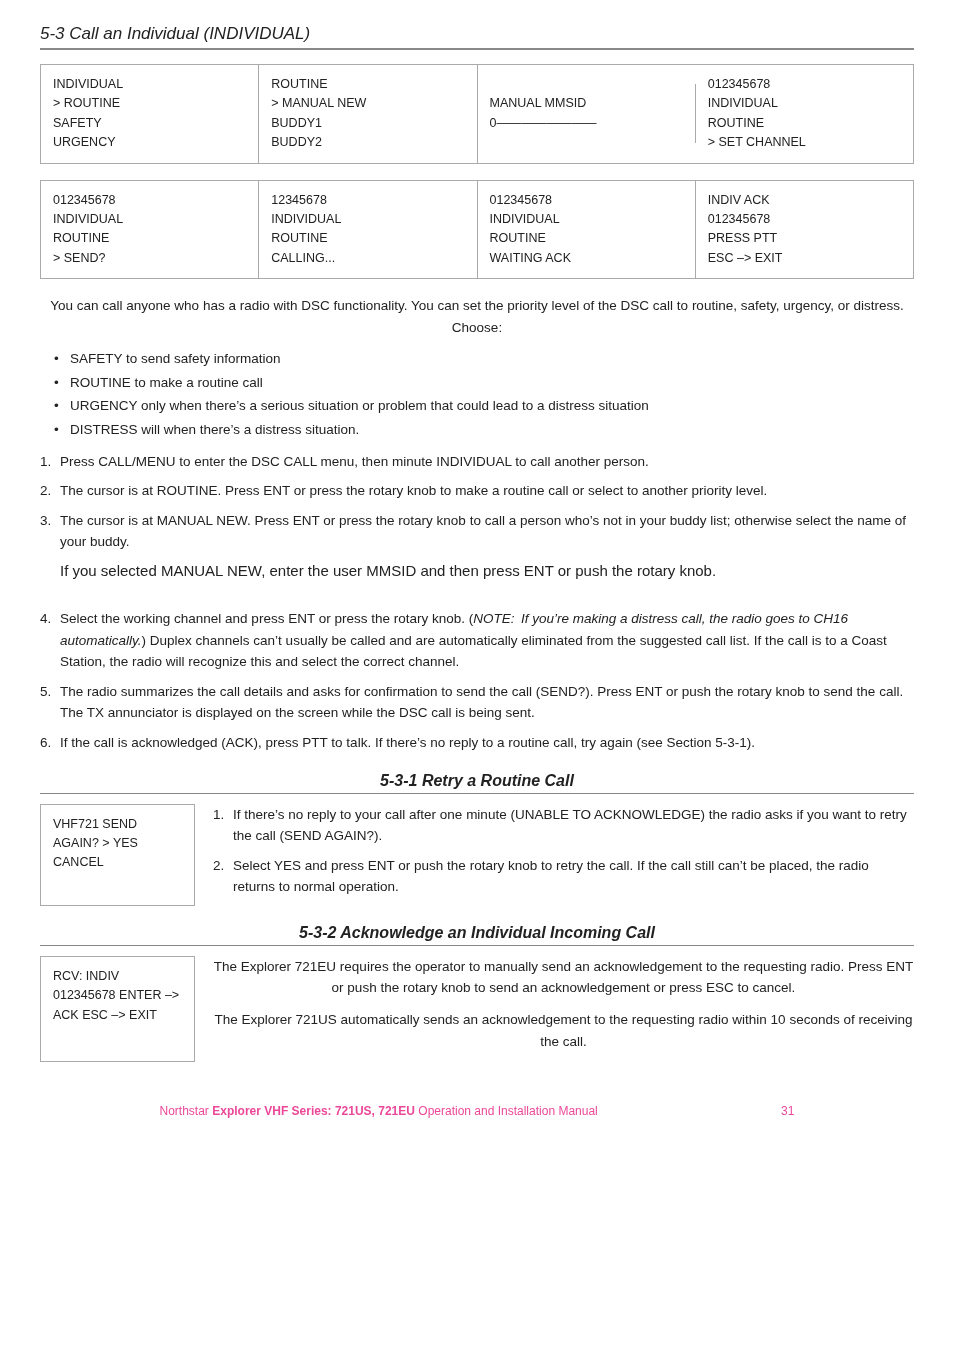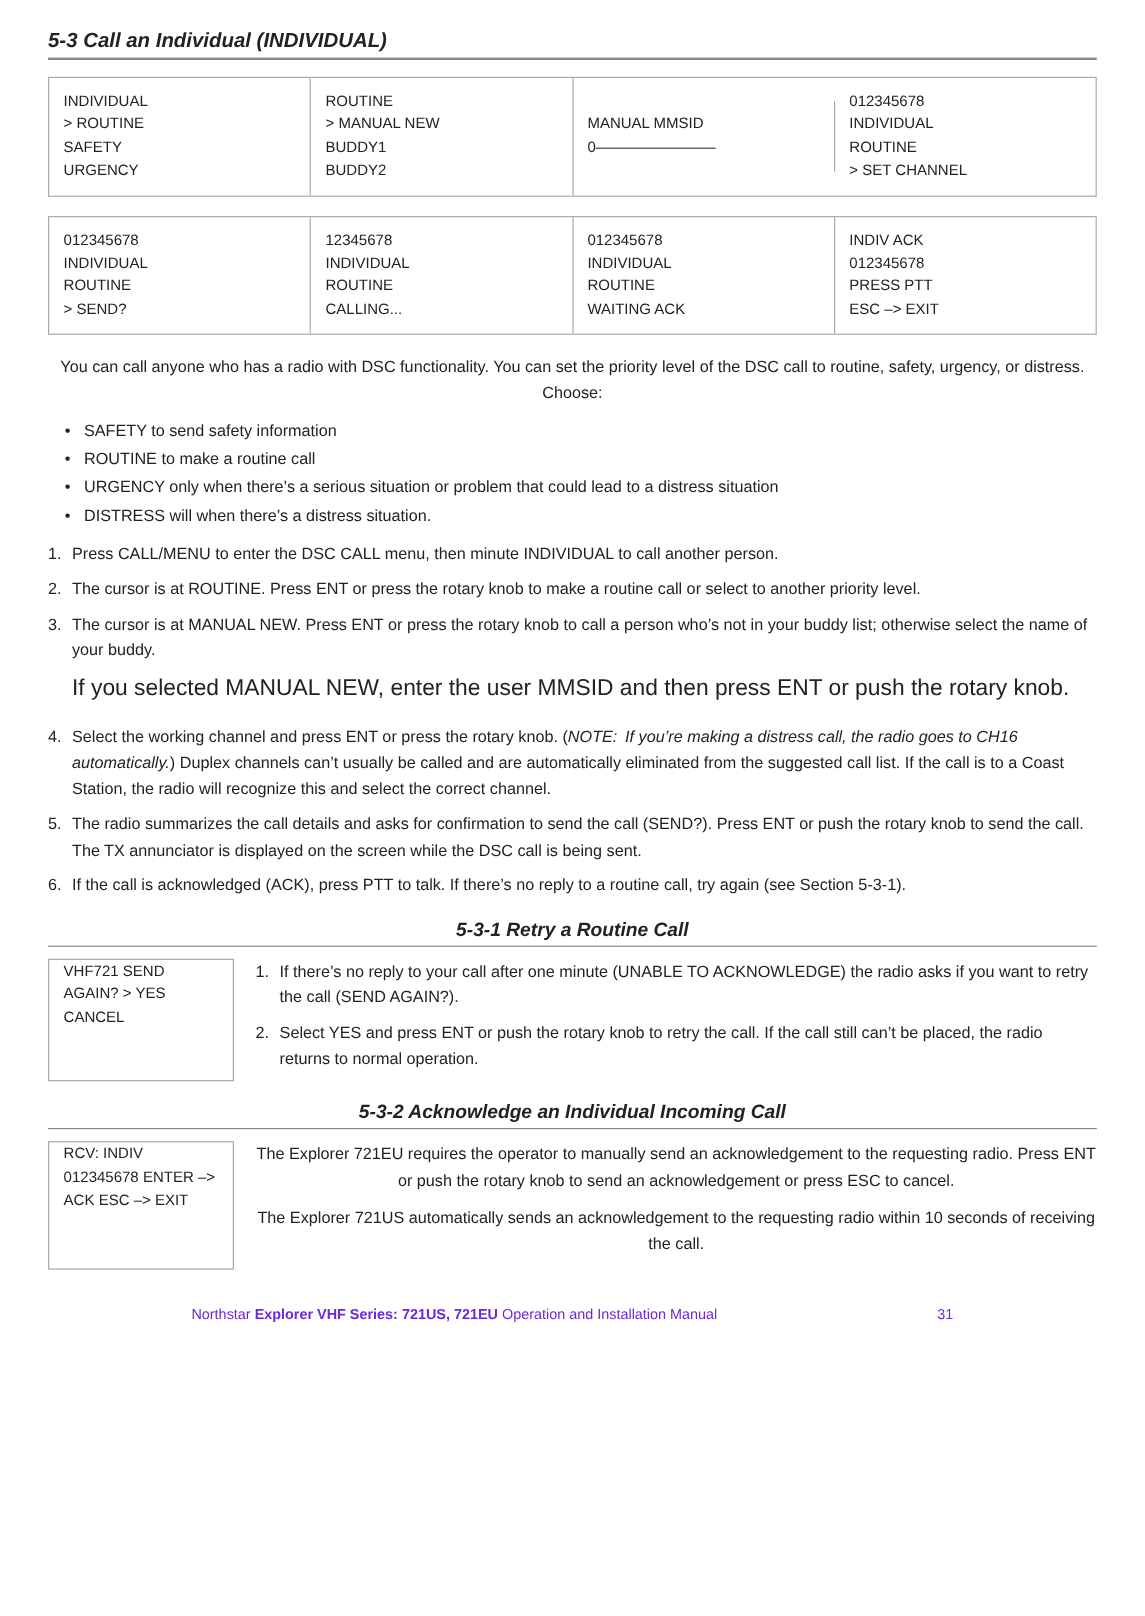--- a/index.html
+++ b/index.html
@@ -7,21 +7,21 @@
       font-family: Arial, sans-serif;
       font-size: 13.5px;
       color: #222;
       background: #fff;
       width: 954px;
       padding: 24px 40px 30px 40px;
     }
 
     .page-title {
       font-style: italic;
-      font-weight: bold;
+      font-weight: normal;
       font-size: 17px;
       margin-bottom: 14px;
       padding-bottom: 4px;
       border-bottom: 2px solid #888;
     }
 
     .screens-row {
       display: flex;
       gap: 0;
       margin-bottom: 16px;
@@ -115,21 +115,21 @@
     }
 
     .sub-section-wrap {
       display: flex;
       gap: 18px;
       margin-bottom: 12px;
     }
 
     .side-screen-box {
       border: 1px solid #aaa;
-      padding: 0 12px;
+      padding: 10px 12px;
       font-size: 12.5px;
       line-height: 1.55;
       min-width: 145px;
       max-width: 155px;
       flex-shrink: 0;
       font-family: Arial, sans-serif;
     }
 
     .sub-numbered-list {
       list-style: none;
@@ -148,31 +148,31 @@
     }
 
     .sub-numbered-list li .num {
       position: absolute;
       left: 0;
     }
 
     .footer {
       text-align: center;
       font-size: 12px;
-      margin-top: 30px;
-      color: #6d28d9;
+      margin-top: 42px;
+      color: #ec4899;
     }
 
     .footer strong {
       font-weight: bold;
     }
 
     .indent-para {
-      margin: 6px 0 6px 0;
-      font-size: 19px;
+      margin: 6px 0 17px 0;
+      font-size: 15px;
       line-height: 1.6;
     }
   </style>
 </head>
 <body>
 
 <h1 class="page-title">5-3 Call an Individual (INDIVIDUAL)</h1>
 
 <div class="screens-row">
   <div class="screen-box">

